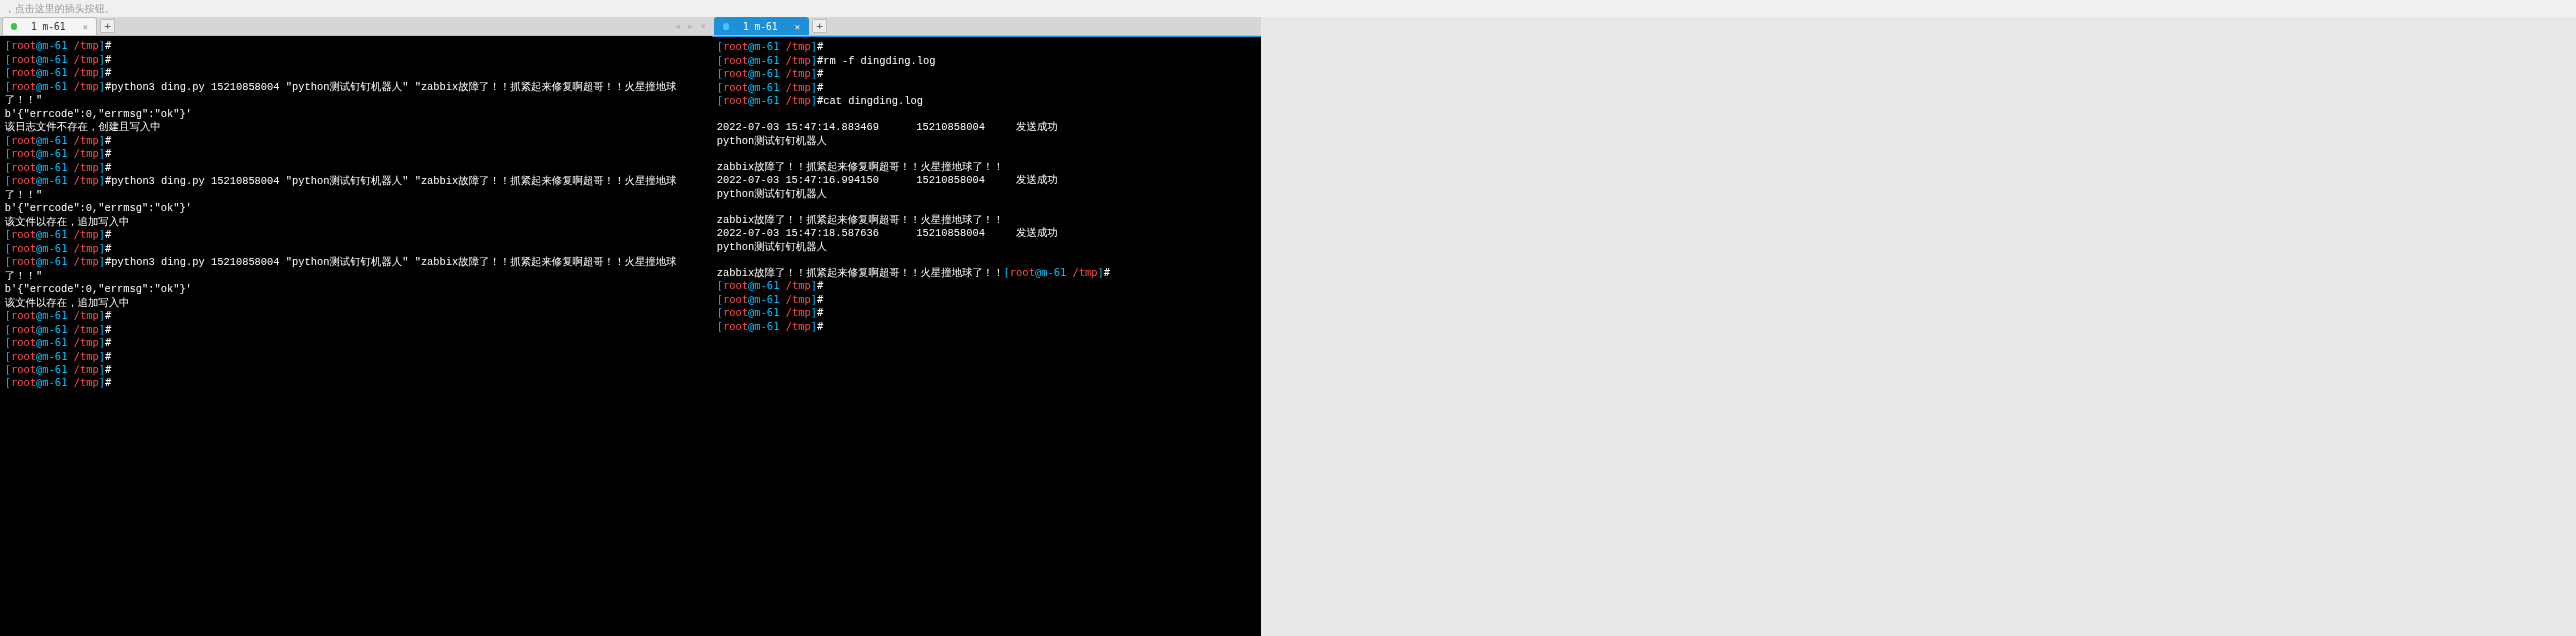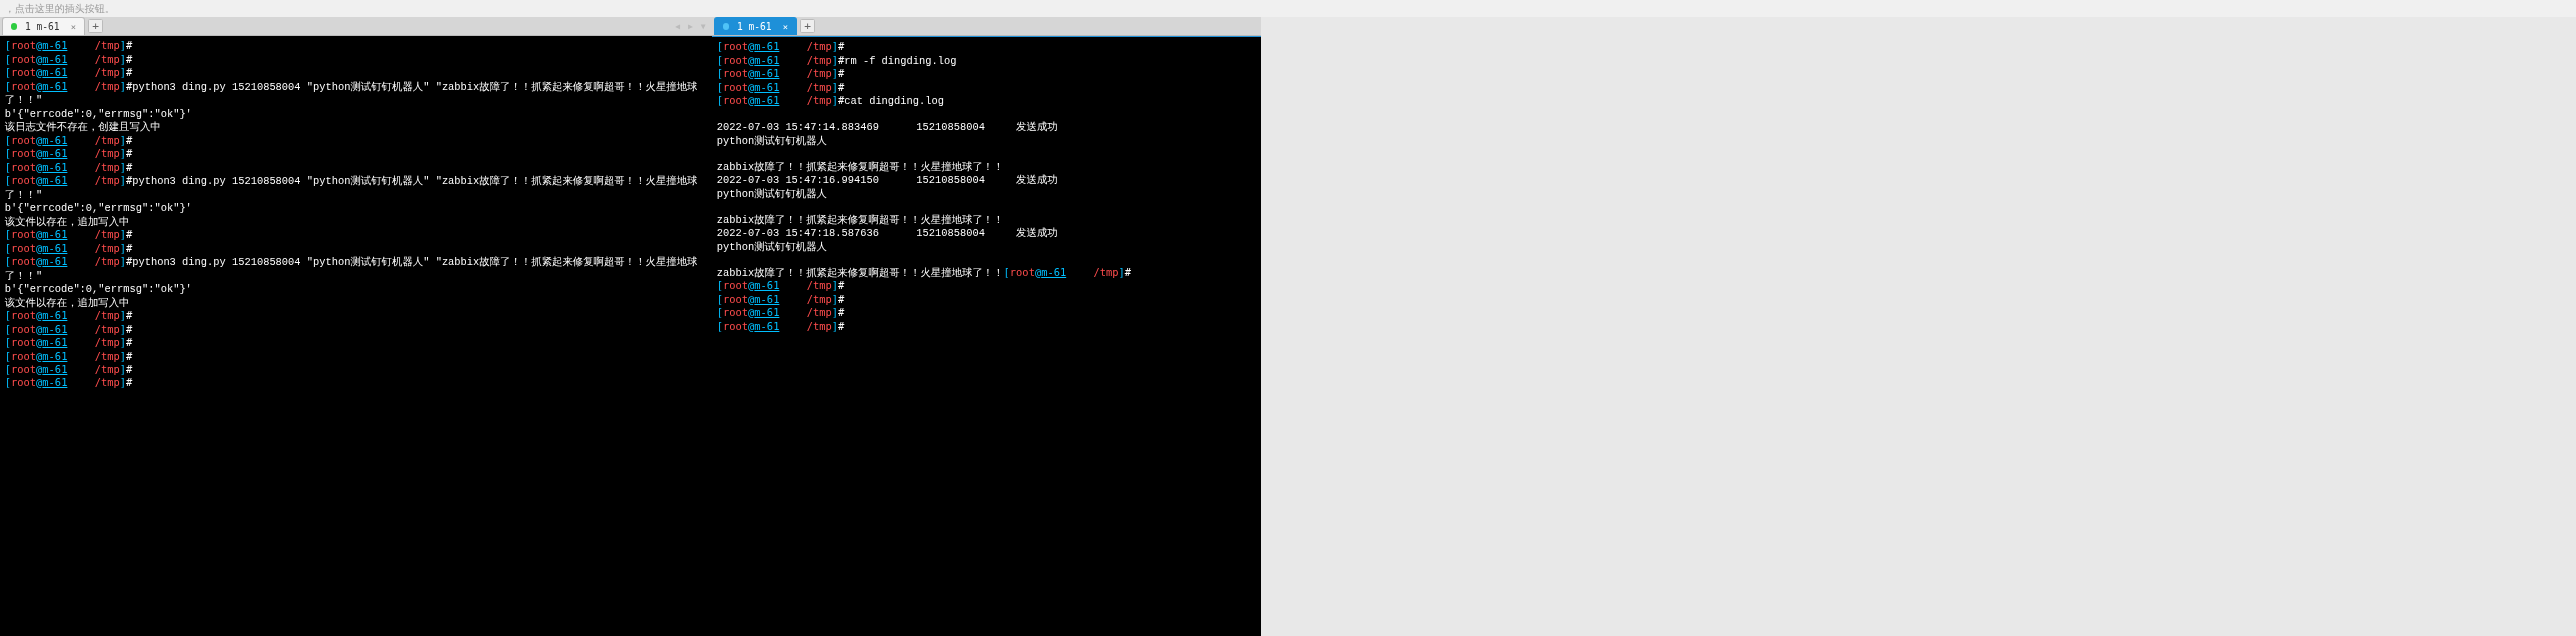--- a/index.html
+++ b/index.html
@@ -33,21 +33,21 @@
   display: flex;
   align-items: center;
   background: #d6d6d6;
   height: 19px;
   border-bottom: 0.8px solid #bbb;
   position: relative;
 }
 .tab {
   display: flex;
   align-items: center;
-  gap: 8px;
+  gap: 14px;
   padding: 2.4px 8px;
   background: #e8e8e8;
   border: 0.8px solid #bbb;
   border-bottom: none;
   border-top-left-radius: 3.2px;
   border-top-right-radius: 3.2px;
   font-size: 9.6px;
   color: #333;
   height: 17.6px;
   margin-left: 1.6px;
@@ -115,22 +115,22 @@
   white-space: pre-wrap;
   word-break: break-all;
 }
 .pane-right .terminal {
   border-top: 1.6px solid #1e90d8;
 }
 .line { min-height: 12.5px; }
 .bracket { color: #00bfff; }
 .user { color: #ff4d4d; text-align: right; }
 .at { color: #00bfff; }
-.host { color: #00bfff; text-decoration: underline; }
-.path { color: #ff4d4d; margin-left: 21px; }
+.host { color: #00bfff; }
+.path { color: #ff4d4d; }
 .hash { color: #fff; }
 .cmd { color: #fff; font-family: Liberation Mono, monospace; }
 </style>
 </head>
 <body>
 
 <div class="top-text">，点击这里的插头按钮。</div>
 
 <div class="container">
 

